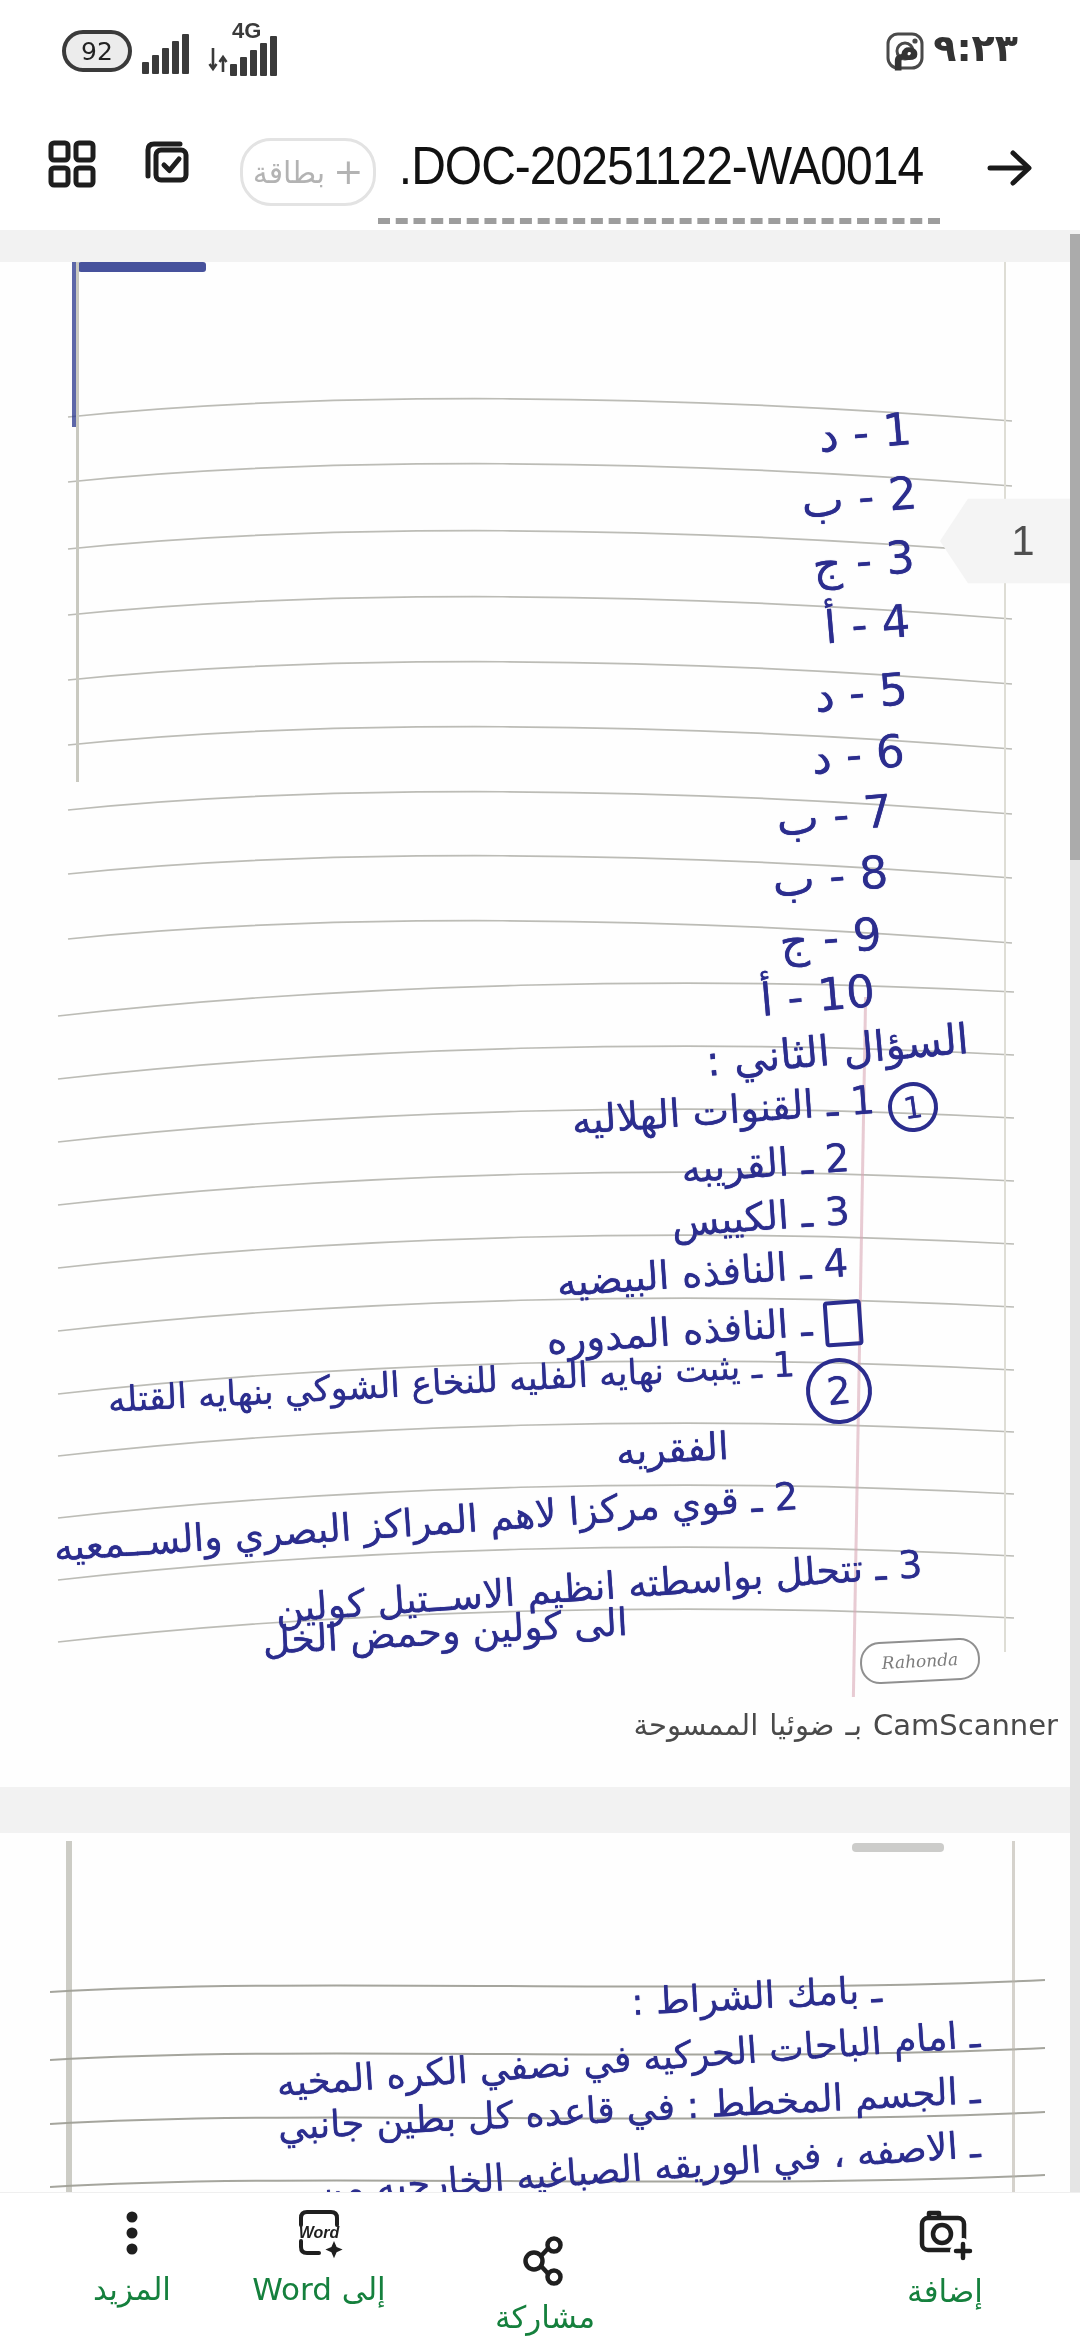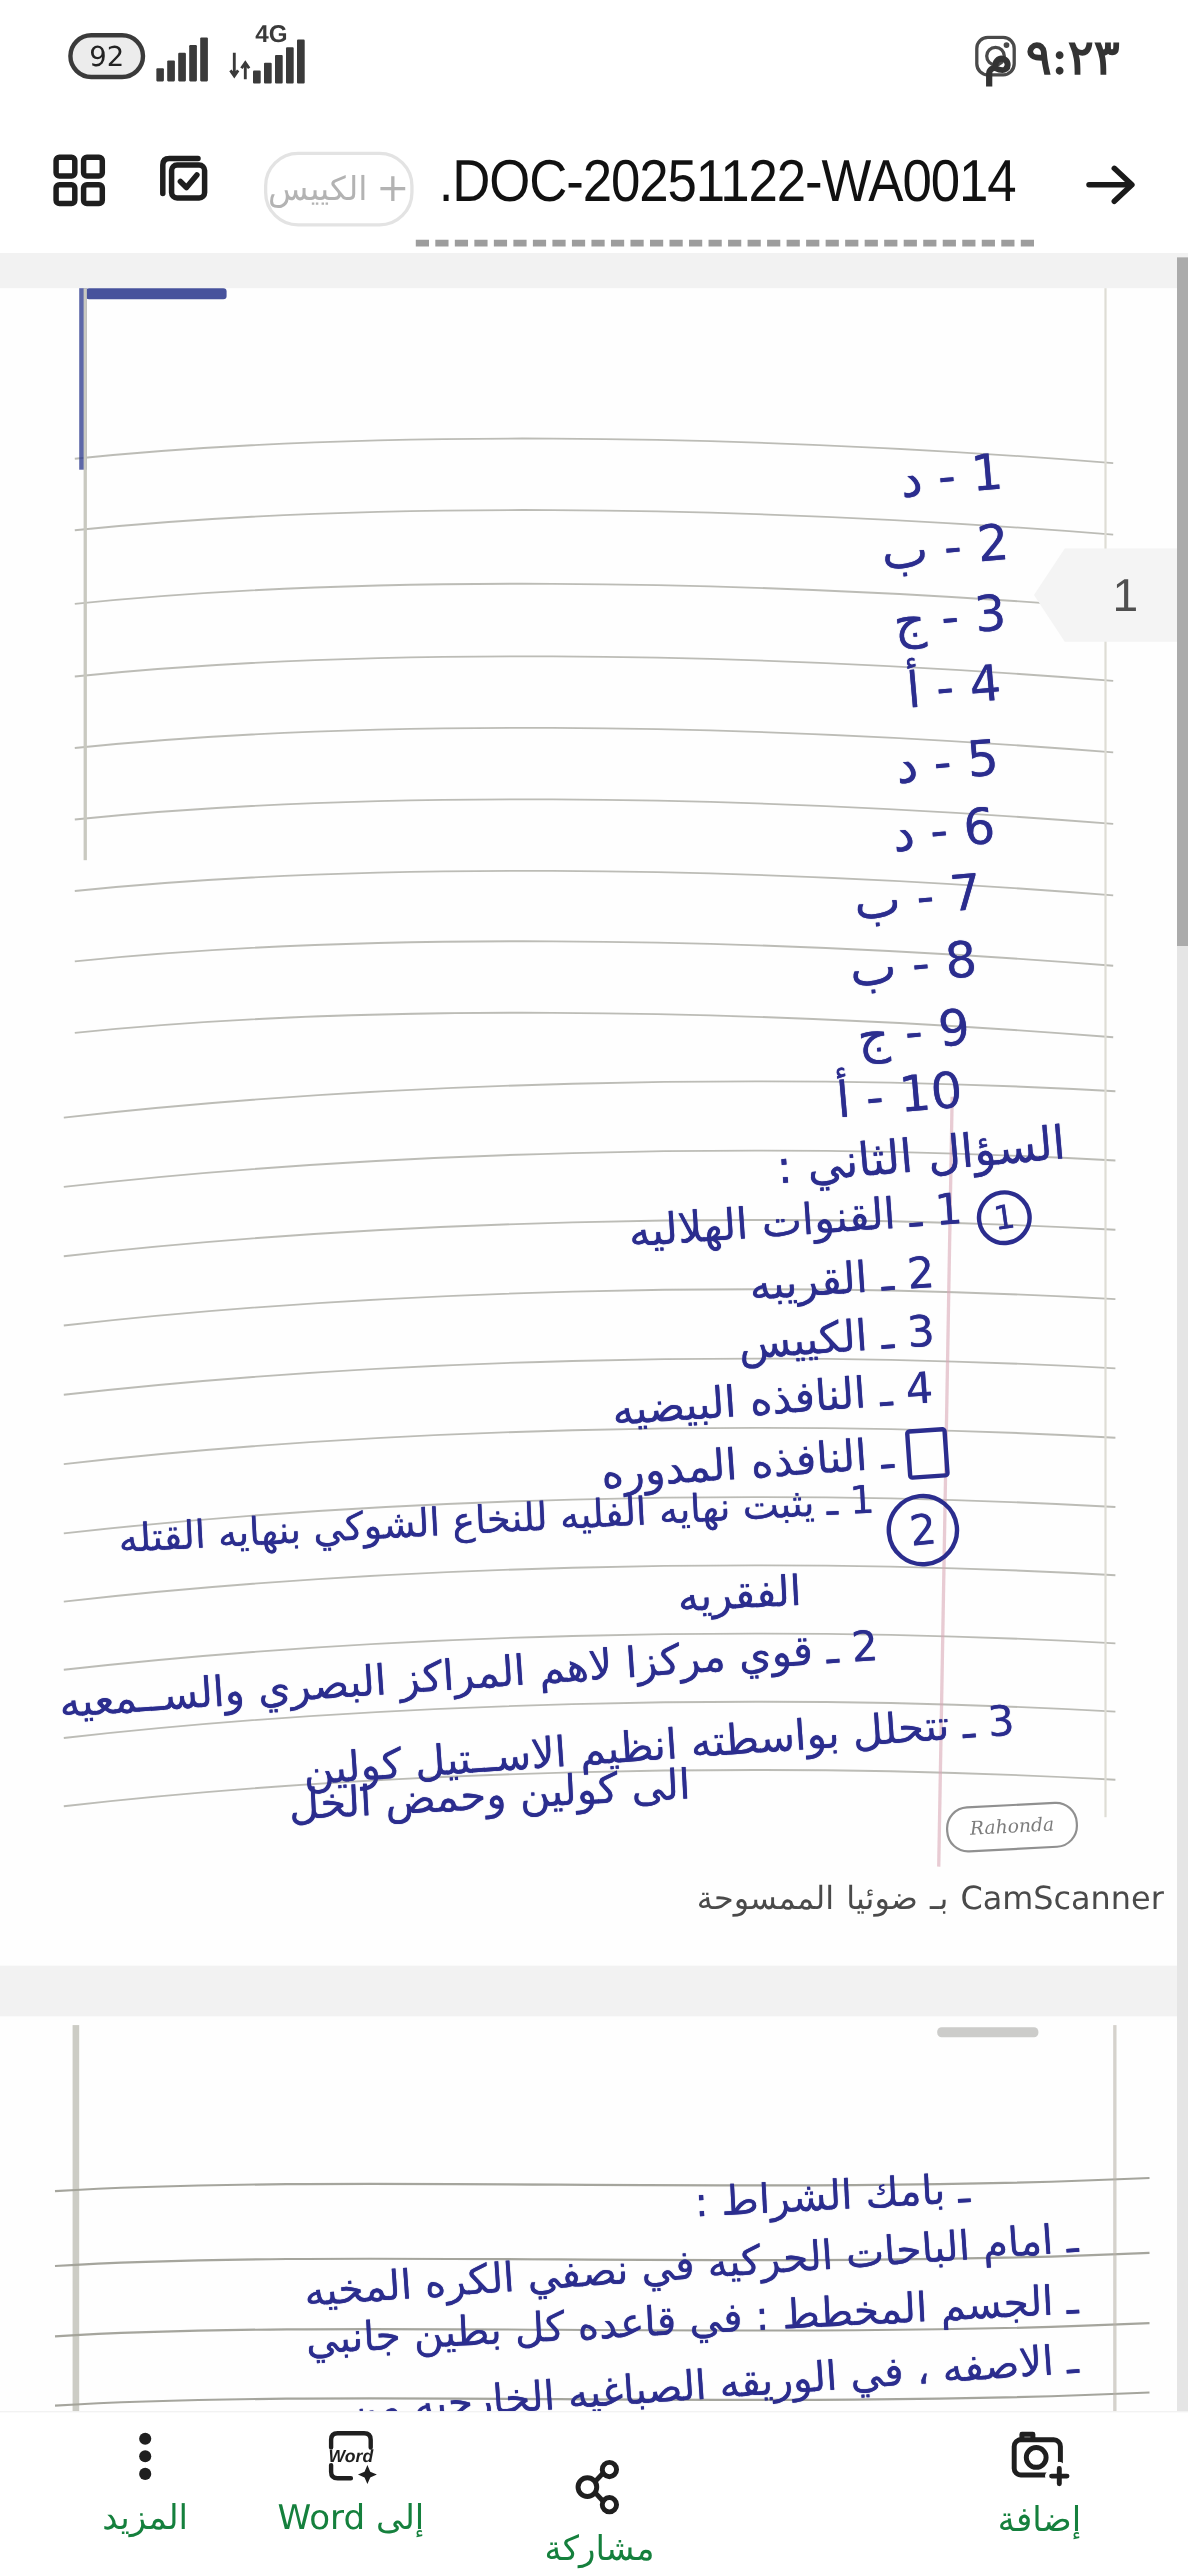--- a/index.html
+++ b/index.html
@@ -3,21 +3,21 @@
 <meta charset="utf-8">
 <style>
   html,body{margin:0;padding:0;}
   body{font-family:"DejaVu Sans",sans-serif;background:#ffffff;}
   .screen{position:relative;width:1080px;height:2340px;overflow:hidden;background:#ffffff;margin:0 auto;}
   .abs{position:absolute;}
 
   
   .statusbar{position:absolute;left:0;top:0;width:1080px;height:90px;background:#fff;}
   .batt{position:absolute;left:62px;top:30px;width:62px;height:34px;border:4px solid #3a3a3a;border-radius:21px;background:#ececec;display:flex;align-items:center;justify-content:center;font-size:25px;color:#222;}
-  .time{position:absolute;right:62px;top:26px;font-size:44px;font-weight:700;color:#333;direction:rtl;letter-spacing:1px;font-family:Liberation Serif, serif;}
+  .time{position:absolute;right:62px;top:26px;font-size:38px;font-weight:700;color:#333;direction:rtl;letter-spacing:1px;}
 
   
   .header{position:absolute;left:0;top:118px;width:1080px;height:112px;background:#fff;}
   .tagpill{position:absolute;left:240px;top:20px;width:130px;height:62px;border:3px solid #e3e3e3;border-radius:31px;display:flex;align-items:center;justify-content:center;gap:8px;color:#b3b3b3;font-size:30px;direction:rtl;background:#fff;}
   .doc-title{position:absolute;left:378px;top:8px;width:566px;height:78px;font-size:48px;color:#111;font-family:"Liberation Sans",sans-serif;letter-spacing:-1px;white-space:nowrap;direction:ltr;display:flex;align-items:center;justify-content:center;transform:scaleY(1.12);}
   .title-dash{position:absolute;left:378px;top:100px;width:562px;border-bottom:6px dashed #9d9d9d;}
 
   
   .content-bg{position:absolute;left:0;top:230px;width:1080px;height:2110px;background:#f2f2f2;}
   .page-card{position:absolute;left:0;width:1080px;background:#fefefe;}
@@ -96,21 +96,21 @@
           <rect x="32" y="32" width="17" height="17" rx="3"></rect>
         </g>
     </svg>
     <svg class="abs" style="left:136px;top:14px;" width="60" height="60" viewBox="0 0 60 60">
       <path d="M44 12 H18 Q12 12 12 18 V44" fill="none" stroke="#1e1e1e" stroke-width="5" stroke-linecap="round"></path>
       <rect x="20" y="18" width="30" height="30" rx="5" fill="#fff" stroke="#1e1e1e" stroke-width="5"></rect>
       <path d="M28 33 l5.5 5.5 L43 27" fill="none" stroke="#1e1e1e" stroke-width="5" stroke-linecap="round" stroke-linejoin="round"></path>
     </svg>
     <div class="tagpill">
       <span style="font-size:36px;line-height:1;">+</span>
-      <span>الكييس</span>
+      <span>بطاقة</span>
     </div>
     <div class="doc-title">.DOC-20251122-WA0014</div>
     <div class="title-dash"></div>
     <svg class="abs" style="left:982px;top:22px;" width="56" height="56" viewBox="0 0 56 56">
       <g fill="none" stroke="#1a1a1a" stroke-width="5" stroke-linecap="round" stroke-linejoin="round">
           <path d="M8 28 H46"></path>
           <path d="M31 13 L47 28 L31 43"></path>
         </g>
     </svg>
   </div>

